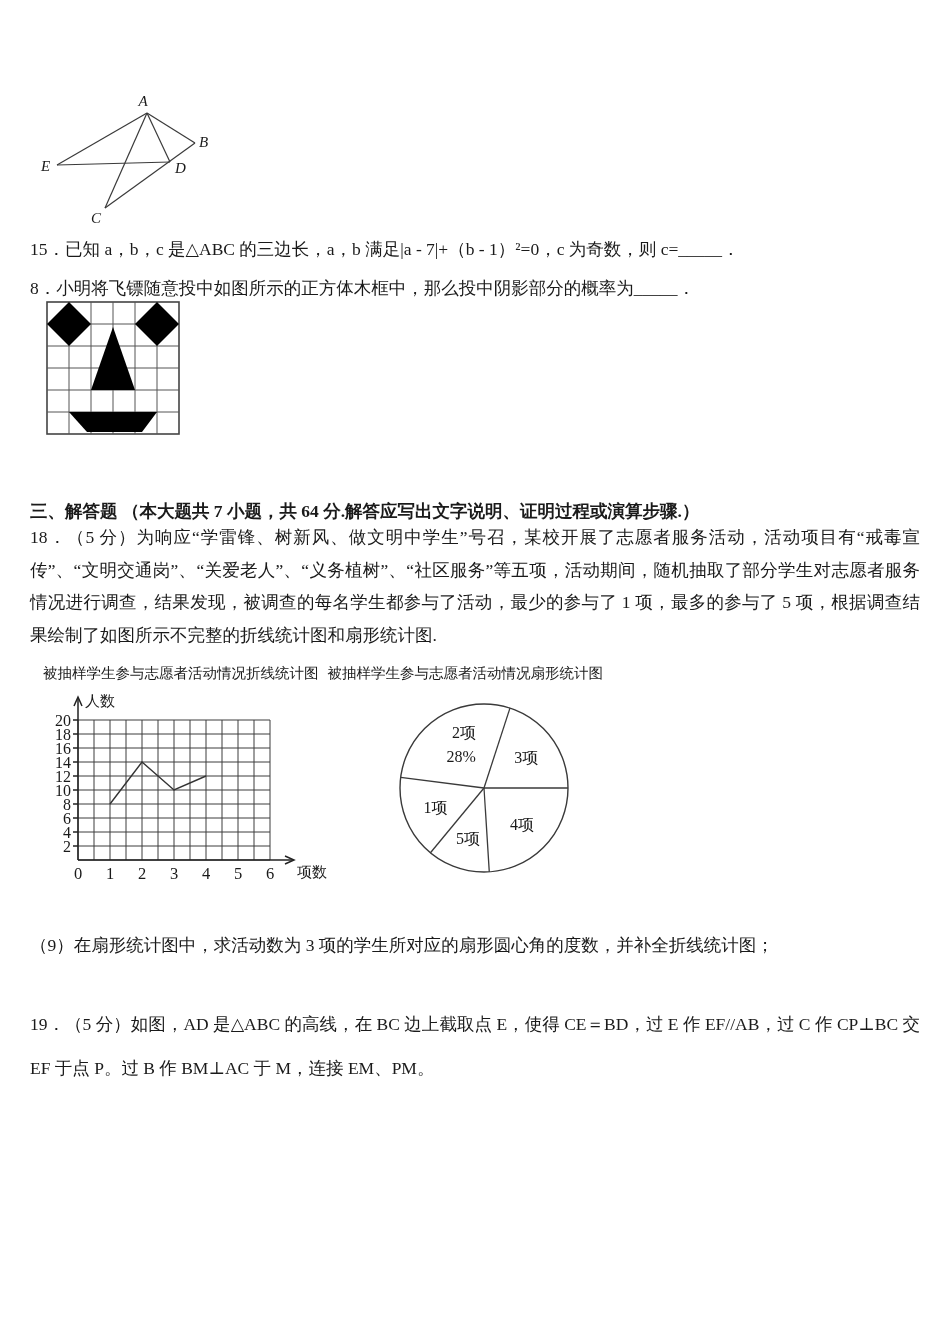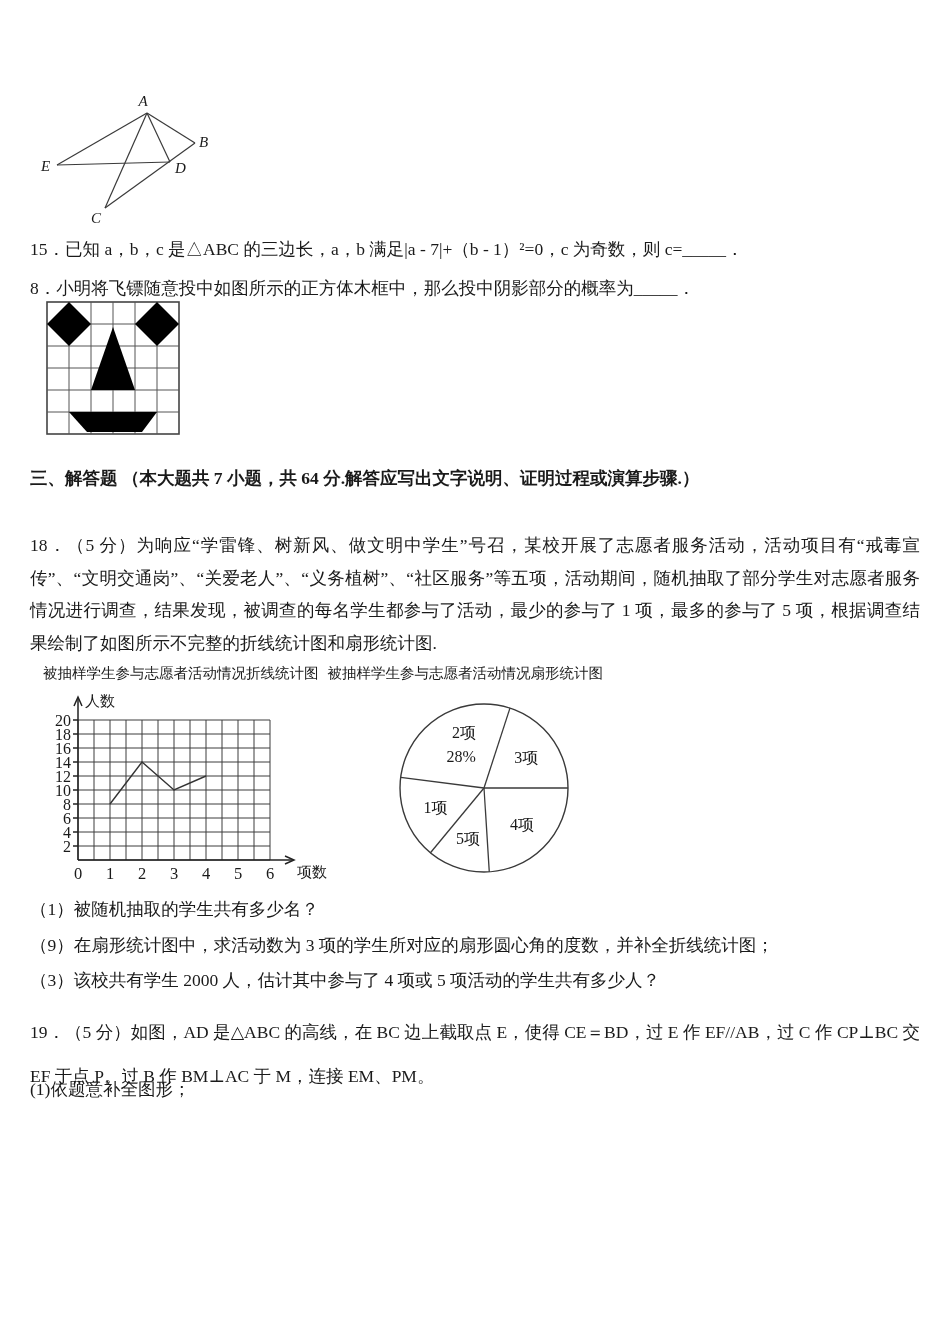--- a/index.html
+++ b/index.html
@@ -1,22 +1,22 @@
 <!DOCTYPE html>
 <html><head>
 <meta charset="utf-8">
 <style>
   html,body{margin:0;padding:0;background:#ffffff;}
   #page{
     position:relative;width:950px;height:1344px;background:#ffffff;
     font-family:"Liberation Serif","DejaVu Serif",serif;color:#1a1a1a;
     overflow:hidden;
   }
-  .line{position:absolute;left:30px;width:892px;font-size:17.5px;white-space:nowrap;font-family:Liberation Serif, serif;}
-  .para{position:absolute;left:30px;width:890px;font-size:17.5px;text-align:justify;text-justify:inter-ideograph;margin-top:8px;}
+  .line{position:absolute;left:30px;width:892px;font-size:17.5px;white-space:nowrap;}
+  .para{position:absolute;left:30px;width:890px;font-size:17.5px;text-align:justify;text-justify:inter-ideograph;}
   .bold{font-weight:600;}
   .captions{position:absolute;left:43px;top:664px;font-size:14.5px;white-space:nowrap;text-align:right;}
   .captions span{margin-right:9px;}
   svg text{font-family:"Liberation Serif","DejaVu Serif",serif;fill:#1a1a1a;}
   .figlabel{font-style:italic;font-size:15px;}
 </style>
 </head>
 <body>
 
 <div id="page">
@@ -55,21 +55,21 @@
         <line x1="1" y1="111" x2="133" y2="111"></line>
       </g>
     <g fill="#000000">
       <polygon points="23,1 45,23 23,45 1,23"></polygon>
       <polygon points="111,1 133,23 111,45 89,23"></polygon>
       <polygon points="67,26 89,89 45,89"></polygon>
       <polygon points="23,111 111,111 96,131 41,131"></polygon>
     </g>
   </svg>
 
-  <div class="line bold" style="top:466px">三、解答题 （本大题共 7 小题，共 64 分.解答应写出文字说明、证明过程或演算步骤.）</div>
+  <div class="line bold" style="top:499px">三、解答题 （本大题共 7 小题，共 64 分.解答应写出文字说明、证明过程或演算步骤.）</div>
 
   <div class="para" style="top:521px;line-height:32.5px">18．（5 分）为响应“学雷锋、树新风、做文明中学生”号召，某校开展了志愿者服务活动，活动项目有“戒毒宣传”、“文明交通岗”、“关爱老人”、“义务植树”、“社区服务”等五项，活动期间，随机抽取了部分学生对志愿者服务情况进行调查，结果发现，被调查的每名学生都参与了活动，最少的参与了 1 项，最多的参与了 5 项，根据调查结果绘制了如图所示不完整的折线统计图和扇形统计图.</div>
 
   <div class="captions">
     <span>被抽样学生参与志愿者活动情况折线统计图</span><span>被抽样学生参与志愿者活动情况扇形统计图</span>
   </div>
 
   <svg id="line-svg" style="position:absolute;left:55px;top:688px" width="285" height="202" viewBox="0 0 285 202">
       <g stroke="#3c3c3c" stroke-width="1">
         <line x1="23" y1="32" x2="23" y2="172"></line>
@@ -143,20 +143,17 @@
       <text x="70.09414051749384" y="41.027401639855064" text-anchor="middle" font-size="16">2项</text>
       <text x="67.09414051749384" y="65.02740163985507" text-anchor="middle" font-size="16">28%</text>
       <line x1="90" y1="91" x2="6.662365089583858" y2="80.47200838059845" stroke="#3a3a3a" stroke-width="1.3"></line>
       <text x="41.577240614939875" y="116.17192670381804" text-anchor="middle" font-size="16">1项</text>
       <line x1="90" y1="91" x2="36.45638486111008" y2="155.7231123931663" stroke="#3a3a3a" stroke-width="1.3"></line>
       <text x="73.90639493295274" y="146.5310233686516" text-anchor="middle" font-size="16">5项</text>
       <line x1="90" y1="91" x2="95.27440364046235" y2="174.83424518797483" stroke="#3a3a3a" stroke-width="1.3"></line>
       <text x="127.96468611610713" y="132.6512132767661" text-anchor="middle" font-size="16">4项</text>
     </svg>
 
-  <div class="line" style="top:897px">（1）被随机抽取的学生共有多少名？</div>
   <div class="line" style="top:933px">（9）在扇形统计图中，求活动数为 3 项的学生所对应的扇形圆心角的度数，并补全折线统计图；</div>
-  <div class="line" style="top:968px">（3）该校共有学生 2000 人，估计其中参与了 4 项或 5 项活动的学生共有多少人？</div>
 
   <div class="para" style="top:1002px;line-height:44px">19．（5 分）如图，AD 是△ABC 的高线，在 BC 边上截取点 E，使得 CE＝BD，过 E 作 EF//AB，过 C 作 CP⊥BC 交 EF 于点 P。过 B 作 BM⊥AC 于 M，连接 EM、PM。</div>
-  <div class="line" style="top:1077px">(1)依题意补全图形；</div>
 
 </div>
 
 </body></html>

